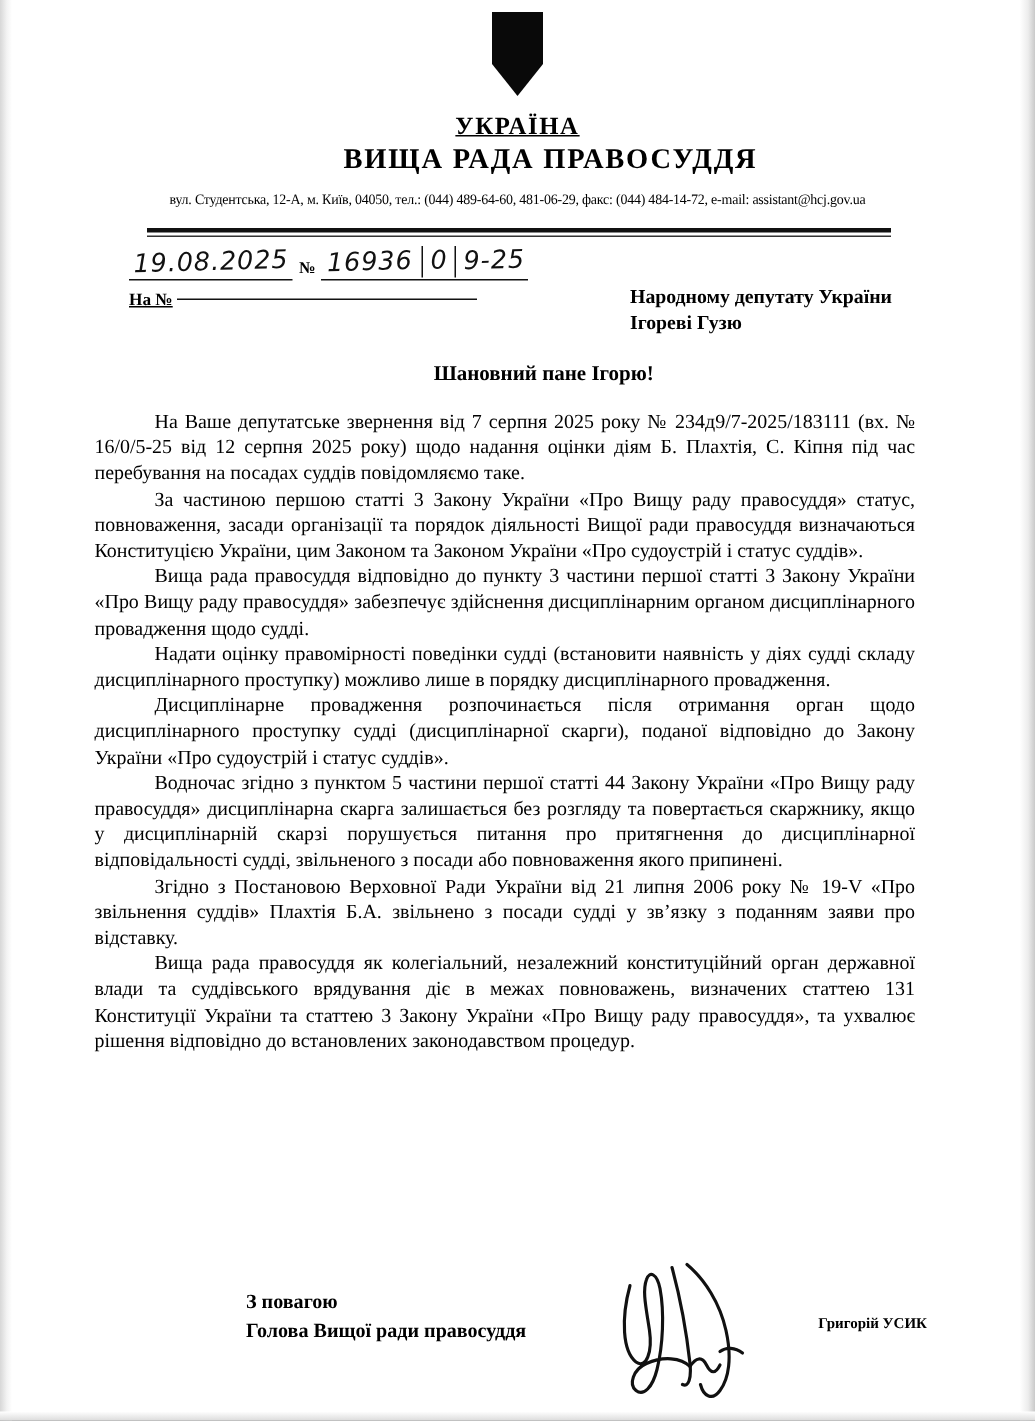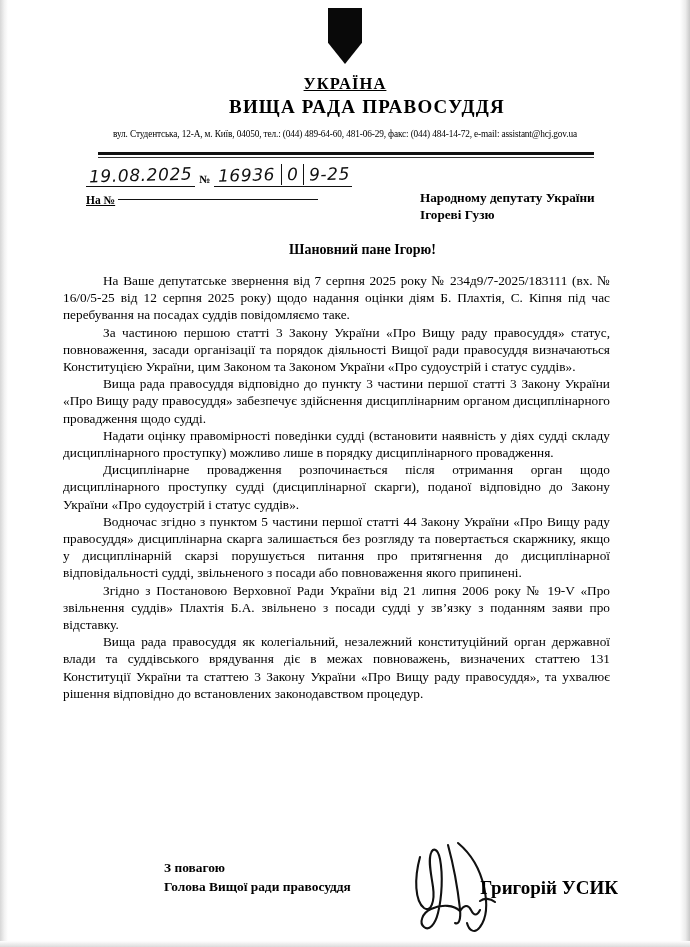--- a/index.html
+++ b/index.html
@@ -220,21 +220,21 @@
     font-size: 13.4px;
     line-height: 1.42;
     margin-left: 48px;
   }
   .signer-name {
     position: absolute;
     right: 72px;
     top: 877px;
     font-family: "Liberation Serif", serif;
     font-weight: bold;
-    font-size: 19px;
+    font-size: 10px;
   }
   .signature-mark {
     position: absolute;
     left: 398px;
     top: 835px;
     width: 130px;
     height: 105px;
     pointer-events: none;
   }
 </style>

